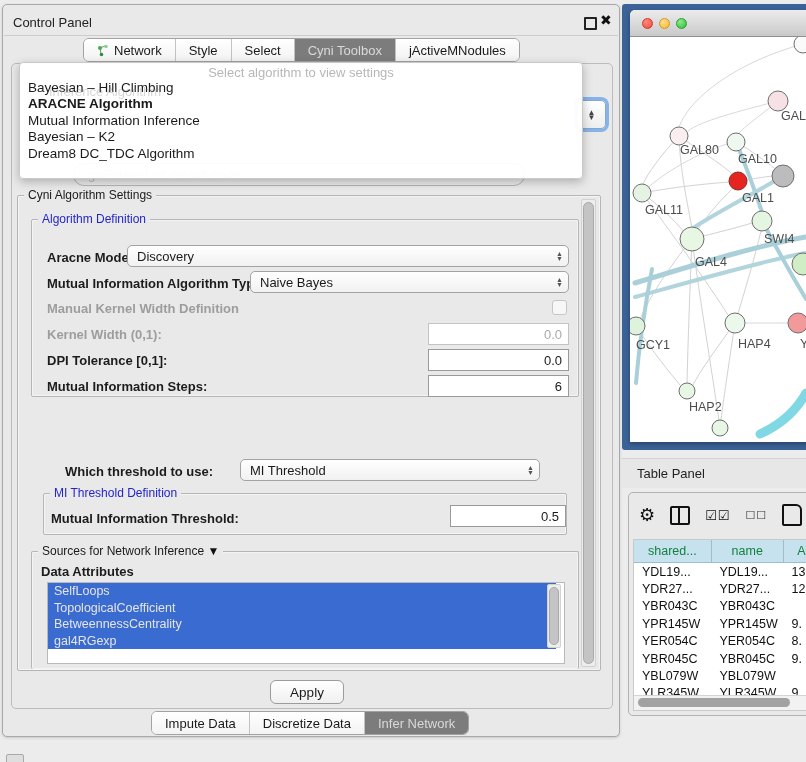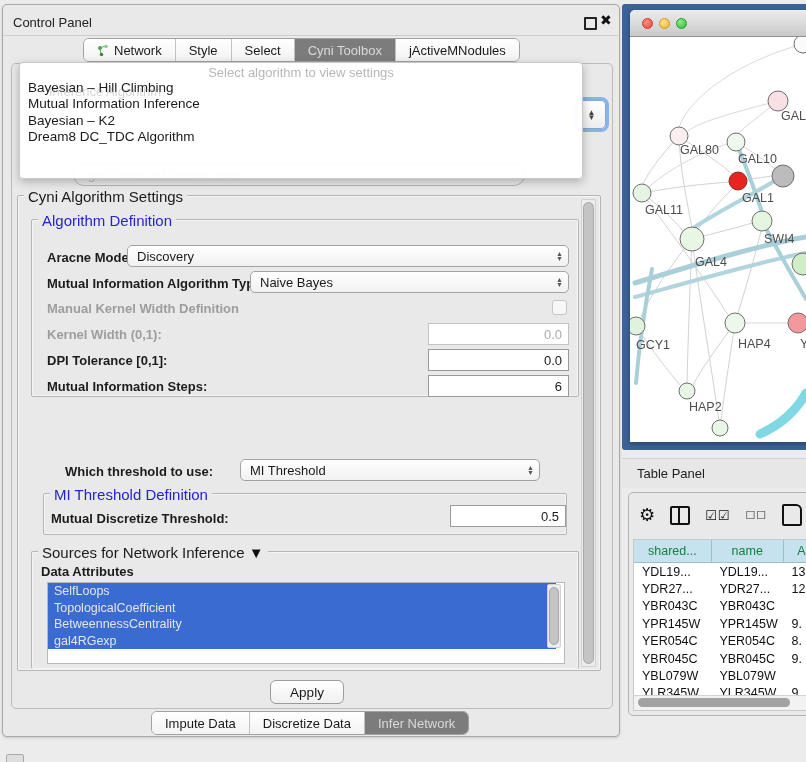--- a/index.html
+++ b/index.html
@@ -17,21 +17,21 @@
   .segstrip{display:flex;border:1px solid #a2a2a2;border-radius:6px;background:#fdfdfd;overflow:hidden;height:22px;}
   .seg{display:flex;align-items:center;justify-content:center;padding:0 13px;font-size:13px;
        border-right:1px solid #c2c2c2;background:linear-gradient(#ffffff,#f3f3f3);white-space:nowrap;}
   .seg:last-child{border-right:none;}
   .seg.selected{background:#7c7c7c;color:#d9d9d9;}
   .seg .tabicon{margin-right:5px;display:inline-flex;}
   
   .inner-panel{left:8px;top:58px;width:600px;height:644px;border:1px solid #bcbcbc;border-radius:5px;background:#e9e9e9;}
   
   .group{position:absolute;border:1px solid #b6b6b6;border-radius:2px;box-shadow:inset 0 0 0 1px #f4f4f4;}
-  .group-title{position:absolute;top:-8px;left:6px;background:#e9e9e9;padding:0 4px;font-size:15px;white-space:nowrap;}
+  .group-title{position:absolute;top:-8px;left:6px;background:#e9e9e9;padding:0 4px;font-size:12px;white-space:nowrap;}
   .t-blue{color:#2424cc;}
   .t-green{color:#22bb22;}
   .lbl{position:absolute;font-size:13px;font-weight:bold;color:#1c1c1c;white-space:nowrap;}
   .lbl.dis{color:#9d9d9d;}
   .combo{position:absolute;height:22px;background:linear-gradient(#ffffff,#f1f1f1);
          border:1px solid #a3a3a3;border-radius:5px;display:flex;align-items:center;font-size:13px;padding-left:9px;box-sizing:border-box;}
   .combo .spin{margin-left:auto;padding-right:5px;display:flex;flex-direction:column;line-height:5px;font-size:7px;color:#555;align-items:center;}
   .field{position:absolute;background:#fff;border:1px solid #9a9a9a;font-size:13px;text-align:right;
          padding:0 6px;display:flex;align-items:center;justify-content:flex-end;box-sizing:border-box;height:22px;}
   .field.dis{color:#ababab;border-color:#c3c3c3;}
@@ -131,20 +131,21 @@
       <span style="font-size:8px;color:#444;line-height:5px;">▲<br>▼</span>
     </div>
     <div class="abs ghost-combo">
       <span>galFiltered.sif default node</span>
     </div>
 
     <div class="abs popup">
       <div class="popup-header">Select algorithm to view settings</div>
       <div id="dropdown-items">
           <div class="popup-item">Bayesian – Hill Climbing</div>
+          <div class="popup-item bold">ARACNE Algorithm</div>
           <div class="popup-item">Mutual Information Inference</div>
           <div class="popup-item">Bayesian – K2</div>
           <div class="popup-item">Dream8 DC_TDC Algorithm</div>
         </div>
     </div>
     <div class="ghost" style="left:46px;top:79px;text-align:center;">Inference Algorithm</div>
 
     <div class="group" style="left:14px;top:190px;width:582px;height:474px;">
       <div class="group-title">Cyni Algorithm Settings</div>
     </div>
@@ -176,21 +177,21 @@
 
 
     <div class="lbl" style="left:62px;top:459px;">Which threshold to use:</div>
     <div class="combo" style="left:237px;top:454px;width:300px;">
       <span>MI Threshold</span>
       <span class="spin">▲<br>▼</span>
     </div>
     <div class="group" style="left:40px;top:488px;width:522px;height:40px;">
       <div class="group-title t-blue">MI Threshold Definition</div>
     </div>
-    <div class="lbl" style="left:48px;top:506px;">Mutual Discretize Threshold:</div>
+    <div class="lbl" style="left:48px;top:506px;">Mutual Information Threshold:</div>
     <div class="field" style="left:447px;top:500px;width:116px;">0.5</div>
 
     <div class="group" style="left:28px;top:546px;width:546px;height:117px;border-bottom:none;">
       <div class="group-title">
         <span>Sources for Network Inference</span>
         <span style="color:#111;"> ▼</span>
       </div>
     </div>
     <div class="lbl" style="left:38px;top:559px;">Data Attributes</div>
     <div class="attr-list" style="left:44px;top:577px;width:516px;height:80px;" id="attr-list">

